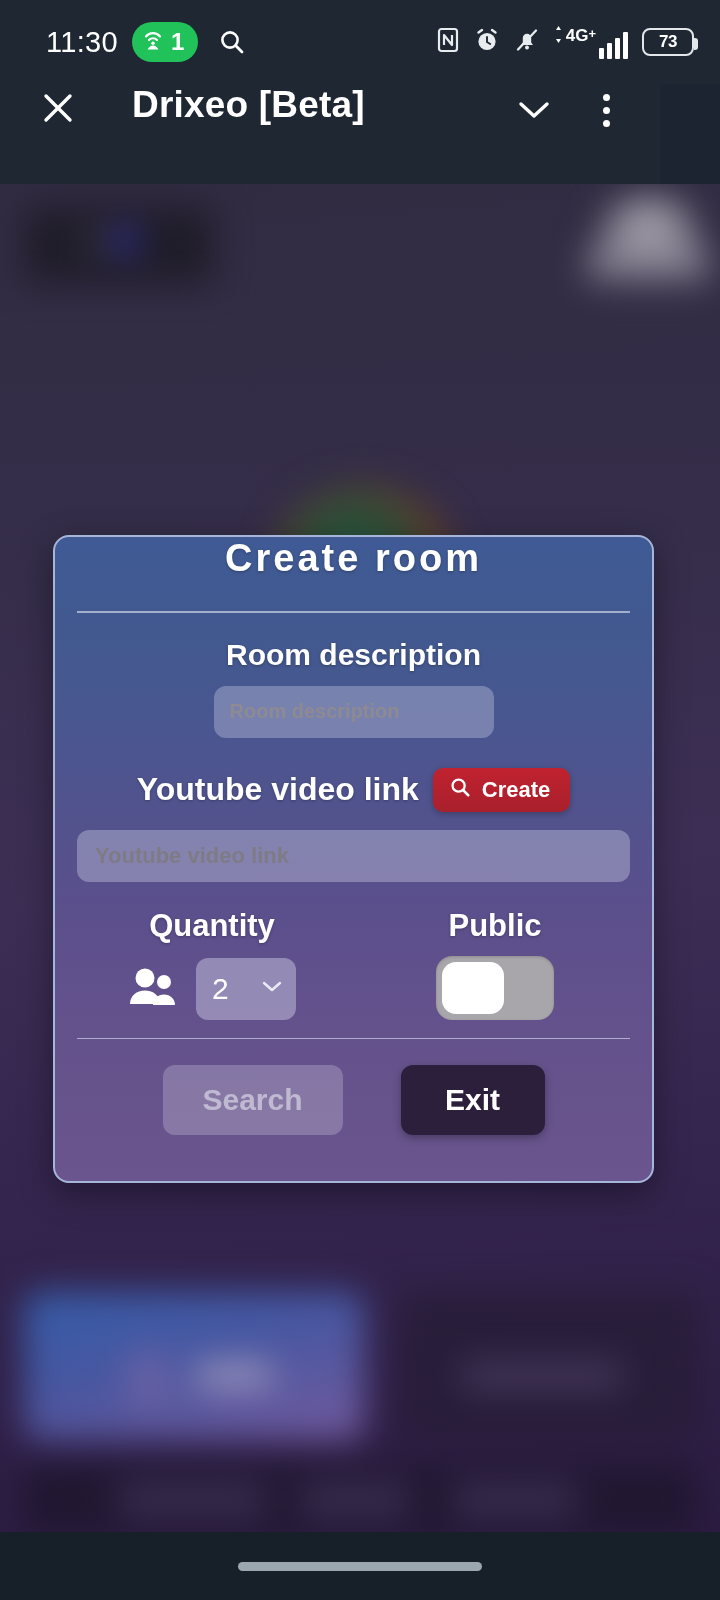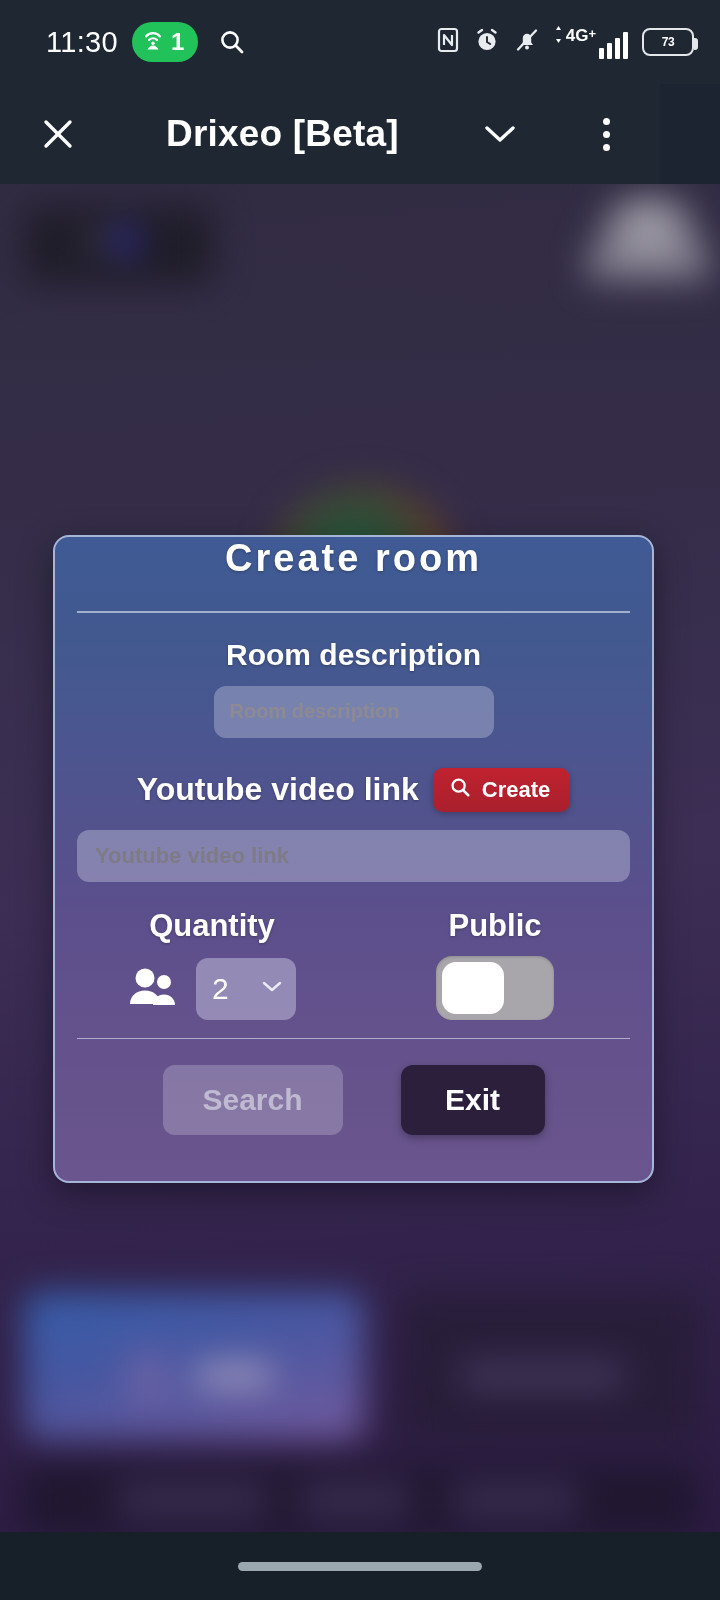--- a/index.html
+++ b/index.html
@@ -29,34 +29,34 @@
   .sb-search{ margin-left:6px; display:flex; align-items:center; }
   .sb-right{ display:flex; align-items:center; gap:14px; }
   .batt{
     width:52px; height:28px; border:2.5px solid #e4e7ea; border-radius:8px;
     display:flex; align-items:center; justify-content:center; position:relative;
   }
   .batt:after{
     content:""; position:absolute; right:-6px; top:8px; width:4px; height:12px;
     background:#e4e7ea; border-radius:0 3px 3px 0;
   }
-  .batt span{ color:#fff; font-size:12px; font-weight:600; letter-spacing:-.5px; }
+  .batt span{ color:#fff; font-size:17px; font-weight:600; letter-spacing:-.5px; }
   .sig-4g{ display:flex; gap:2px; }
   .sig-4g .lbl{ color:#fff; font-size:17px; font-weight:700; margin-right:1px; margin-bottom:10px;}
   .bars{ display:flex; align-items:flex-end; gap:3px; }
   .bars i{ display:block; width:5px; background:#fff; border-radius:1px; }
   .bars i:nth-child(1){height:11px}
   .bars i:nth-child(2){height:16px}
   .bars i:nth-child(3){height:21px}
   .bars i:nth-child(4){height:27px}
 
   
   .appbar{
     position:absolute; top:84px; left:0; width:660px; height:100px;
-    background:#1e2732; display:flex; align-items:center; z-index:40;gap:34px;
+    background:#1e2732; display:flex; align-items:flex-start; z-index:40;
   }
   .appbar .close{ margin-left:34px; width:48px; height:48px; display:flex;align-items:center;justify-content:center;}
   .appbar .title{
     color:#fff; font-size:37px; font-weight:700; margin-left:50px; letter-spacing:.2px;
     white-space:nowrap;
   }
   .appbar .spacer{ flex:1; }
   .appbar .chev{ width:52px;height:52px; display:flex;align-items:center;justify-content:center; margin-right:22px;}
   .appbar .dots{ width:48px;height:52px; display:flex;flex-direction:column;align-items:center;justify-content:center;gap:6px; margin-right:30px;}
   .appbar .dots i{ width:7px;height:7px;border-radius:50%;background:#fff;display:block;}

